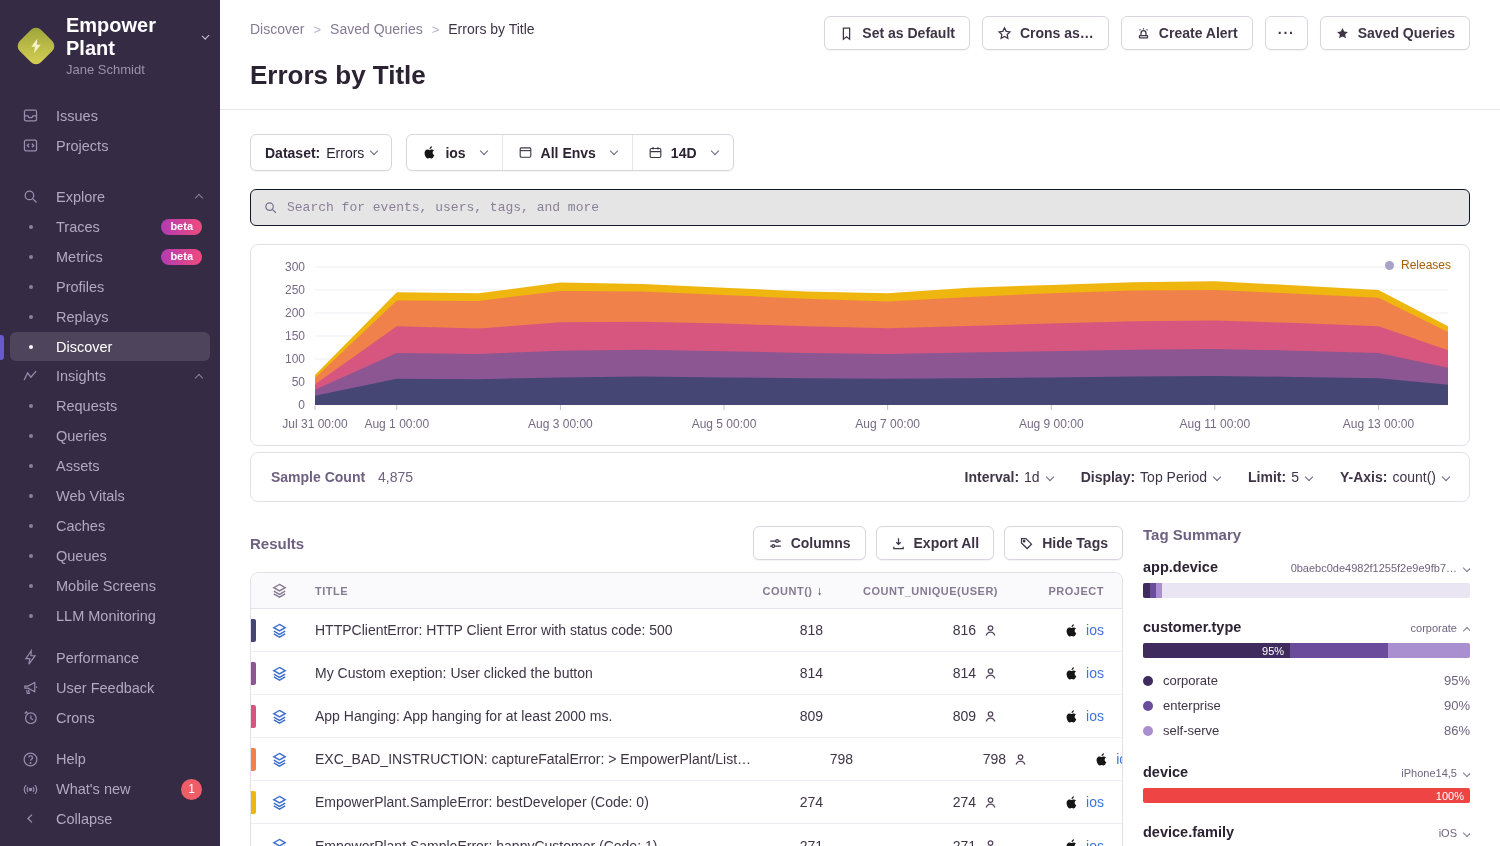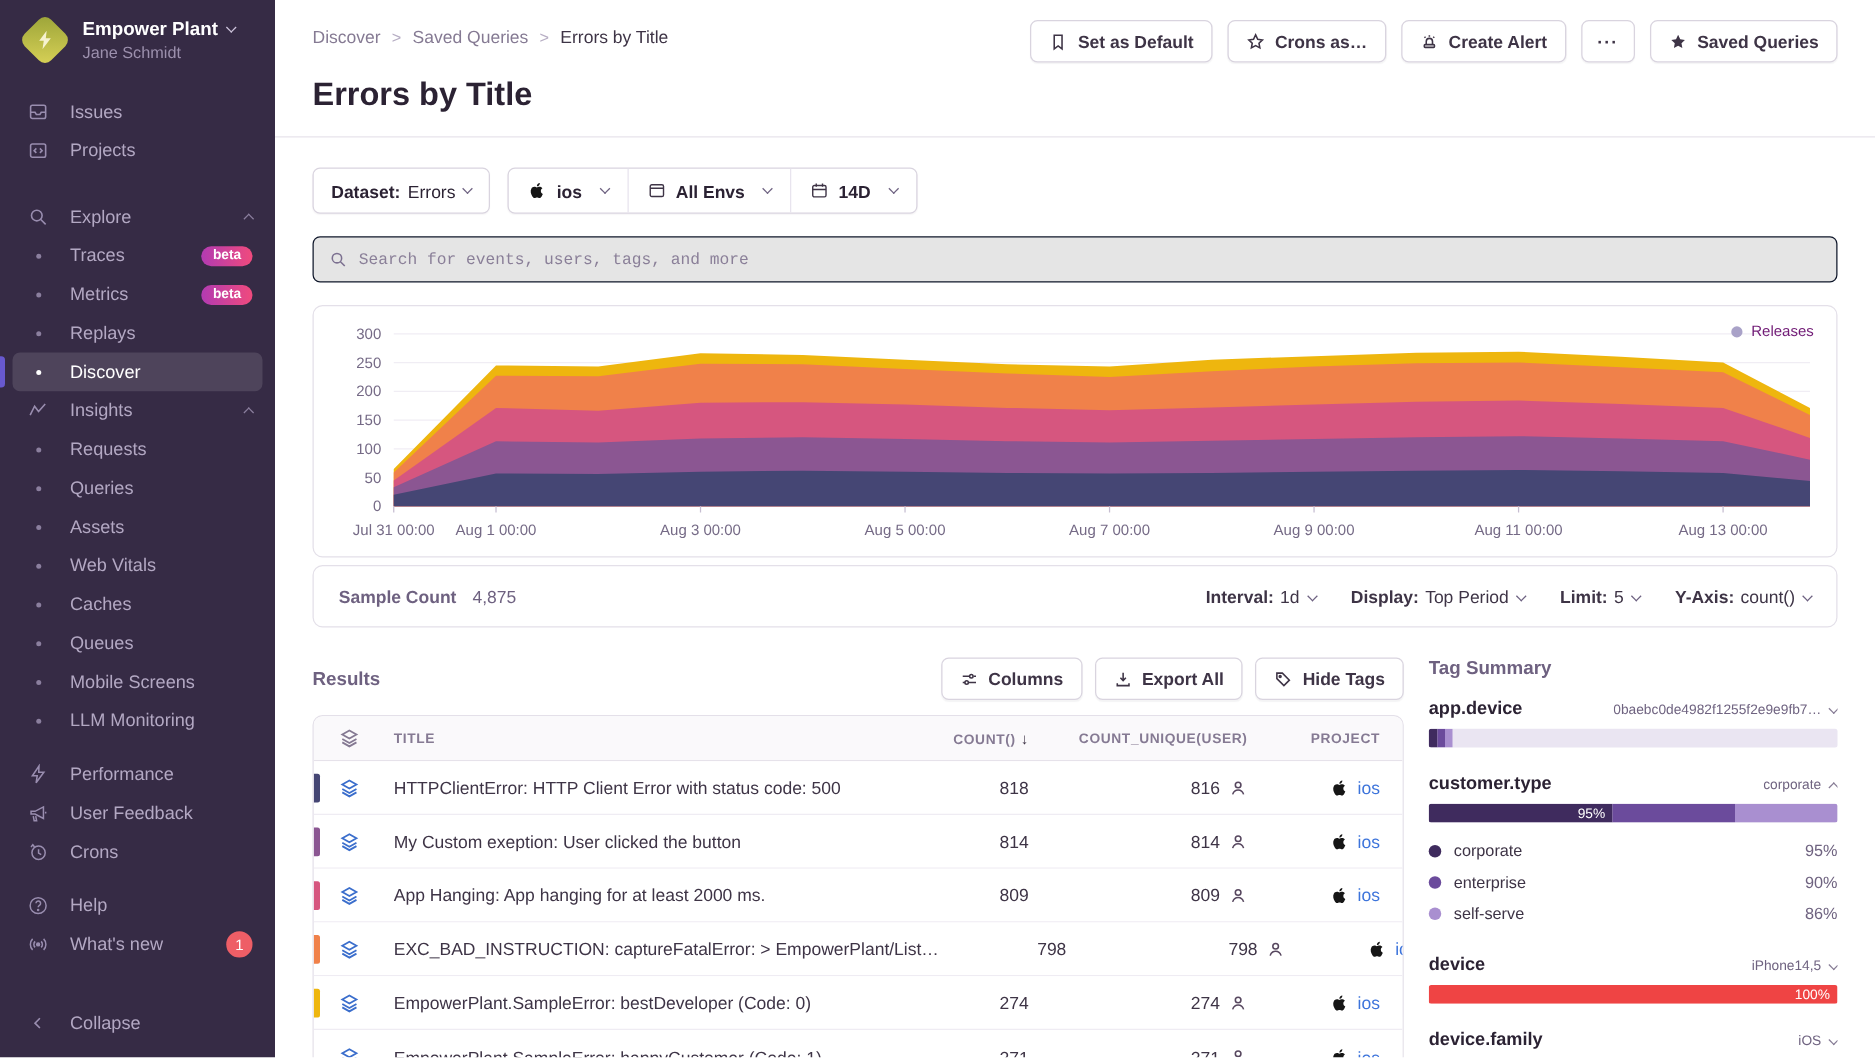--- a/index.html
+++ b/index.html
@@ -5,21 +5,21 @@
   * { margin:0; padding:0; box-sizing:border-box; }
   html,body { width:1500px; height:846px; overflow:hidden; }
   body { font-family:"Liberation Sans", sans-serif; display:flex; background:#fff; color:#3e3446; }
 
   
   .sidebar { width:220px; flex:0 0 220px; height:846px; background:#362b45; display:flex; flex-direction:column; }
   .org { display:flex; align-items:center; gap:12px; padding:14px 12px 12px 18px; cursor:pointer; }
   .logo { position:relative; width:36px; height:36px; flex:0 0 36px; }
   .logo .diamond { position:absolute; inset:3px; border-radius:7px; transform:rotate(45deg); background:linear-gradient(135deg,#9aa338,#d9d257); }
   .logo svg { position:absolute; left:10px; top:7px; width:16px; height:22px; }
-  .org-name { color:#fff; font-size:15px; font-weight:700; display:flex; align-items:center; }
+  .org-name { color:#fff; font-size:20px; font-weight:700; display:flex; align-items:center; }
   .org-user { color:#9c90ad; font-size:13px; margin-top:2px; }
   .side-item { position:relative; display:flex; align-items:center; height:31px; margin:0 10px; padding:0 8px 0 12px; border-radius:6px; color:#b3a8c3; font-size:14.5px; cursor:pointer; }
   .side-item .si { width:22px; flex:0 0 22px; display:flex; align-items:center; color:#998daf; }
   .side-item .si svg { width:17px; height:17px; }
   .side-item .lbl { margin-left:12px; white-space:nowrap; }
   .side-item.active { background:rgba(255,255,255,.12); color:#fff; }
   .side-item.active::before { content:''; position:absolute; left:-10px; top:3px; width:4px; height:25px; background:#6859cf; border-radius:0 3px 3px 0; }
   .dot { width:4px; height:4px; border-radius:50%; background:#8b7f9e; margin-left:7px; }
   .side-gap { height:22px; }
   .side-gap-sm { height:12px; }
@@ -55,21 +55,21 @@
   .seg { display:flex; align-items:center; gap:8px; padding:0 15px; font-size:14px; font-weight:700; color:#2b2233; cursor:pointer; }
   .seg + .seg { border-left:1px solid #e8e4ee;text-align:center; }
   .seg svg { width:15px; height:15px; }
 
   .search-bar { display:flex; align-items:center; height:37px; border:1px solid #0f172a; border-radius:6px; padding:16px 12px; margin-bottom:18px; background:#e5e5e5; }
   .search-bar svg { width:15px; height:15px; margin-right:9px; }
   .search-bar input { flex:1; border:none; outline:none; font-family:"Liberation Mono", monospace; font-size:13px; color:#3e3446; background:transparent; }
   .search-bar input::placeholder { color:#8a7f98; }
 
   .chart-panel { position:relative; border:1px solid #e4e0e9; border-radius:8px; height:202px; padding:14px 14px 0; }
-  .legend { position:absolute; top:13px; right:18px; display:flex; align-items:center; gap:7px; font-size:12px; color:#701a75; cursor:pointer; }
+  .legend { position:absolute; top:13px; right:18px; display:flex; align-items:center; gap:7px; font-size:12px; color:#a16207; cursor:pointer; }
   .legend .ldot { width:9px; height:9px; border-radius:50%; }
   #chart-svg text { font-family:"Liberation Sans", sans-serif; font-size:12px; fill:#756a86; }
 
   .chart-footer { display:flex; align-items:center; justify-content:space-between; border:1px solid #e4e0e9; border-radius:8px; height:50px; margin-top:6px; padding:0 20px; }
   .sample { font-size:14px; color:#6e6180; }
   .sample b { font-weight:700; margin-right:9px; }
   .opts { display:flex; gap:28px; }
   .opt { font-size:14px; color:#3e3446; cursor:pointer; }
   .opt b { font-weight:700; margin-right:5px; }
   .opt .chev { color:#6d6180; }
@@ -171,20 +171,26 @@
       </span>
     <span class="lbl">Traces</span>
     <span class="beta">beta</span>
   </div>
   <div class="side-item">
     <span class="si">
         <span class="dot"></span>
       </span>
     <span class="lbl">Metrics</span>
     <span class="beta">beta</span>
+  </div>
+  <div class="side-item">
+    <span class="si">
+        <span class="dot"></span>
+      </span>
+    <span class="lbl">Profiles</span>
   </div>
   <div class="side-item">
     <span class="si">
         <span class="dot"></span>
       </span>
     <span class="lbl">Replays</span>
   </div>
   <div class="side-item active">
     <span class="si">
         <span class="dot" style="background:#fff"></span>

